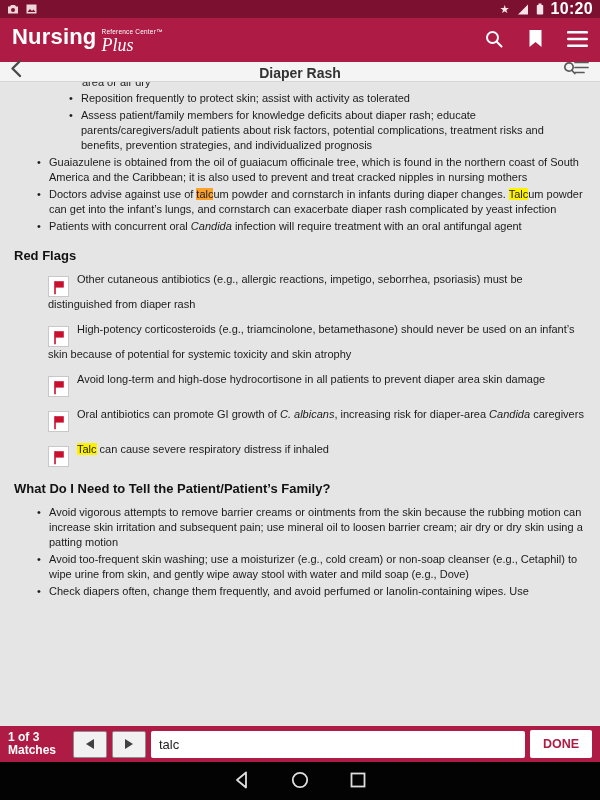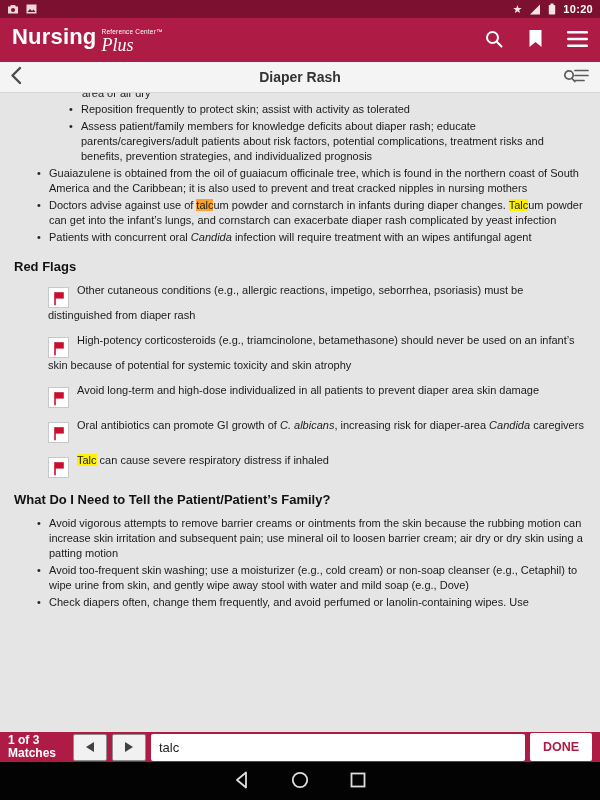--- a/index.html
+++ b/index.html
@@ -5,52 +5,52 @@
   * { margin:0; padding:0; box-sizing:border-box; }
   html,body { background:#444; }
   body { font-family:"Liberation Sans", sans-serif; }
   .screen { width:600px; height:800px; background:#fff; display:flex; flex-direction:column; overflow:hidden; position:relative; }
 
   
   .status-bar { height:18px; background:var(--c-status,#7C1030); color:#F0D9E0; display:flex; align-items:center; padding:0 7px; gap:7px; font-size:10px; }
   .sb-spacer { flex:1; }
   .sb-ico { display:flex; align-items:center; }
   .sb-star { font-size:11px; line-height:1; color:#F6E4EA; }
-  .sb-time { font-size:11px; font-weight:bold; color:#fff; letter-spacing:.3px; }
+  .sb-time { font-size:16px; font-weight:bold; color:#fff; letter-spacing:.3px; }
 
   
   .app-header { height:44px; background:var(--c-brand,#AE1C45); display:flex; align-items:center; padding:0 12px; color:#fff; }
   .brand { display:flex; align-items:flex-start; gap:5px; }
   .brand-nursing { font-size:22px; font-weight:bold; letter-spacing:.2px; line-height:1.1; }
   .brand-stack { display:flex; flex-direction:column; margin-top:4px; line-height:1.05; }
   .brand-ref { font-size:6.5px; letter-spacing:.2px; }
   .brand-plus { font-family:"Liberation Serif", serif; font-style:italic; font-size:18px; margin-top:1px; }
   .header-actions { margin-left:auto; display:flex; align-items:center; gap:24px; }
   .icon-btn { background:none; border:none; padding:0; cursor:pointer; display:flex; align-items:center; }
 
   
-  .toolbar { height:31px; background:#F4F4F4; border-bottom:1px solid #D6D6D6; display:flex; align-items:center; padding:0 10px; position:relative; flex:0 0 auto; }
+  .toolbar { height:20px; background:#F4F4F4; border-bottom:1px solid #D6D6D6; display:flex; align-items:flex-end; padding:0 10px; position:relative; flex:0 0 auto; }
   .toolbar-title { position:absolute; left:60px; right:60px; text-align:center; font-size:14px; font-weight:bold; color:#333; }
   .find-page-btn { margin-left:auto; }
 
   
   .content { flex:1 1 auto; background:#e5e5e5; overflow:hidden; padding:0 14px; font-size:11px; line-height:15px; color:#1B1B1B; }
   .partial-line { margin:-7px 0 1px 68px; }
   .bullet { position:relative; padding-left:13px; margin:0 0 2px 22px; }
   .bullet.nested { margin-left:54px; }
   .bullet::before { content:"\2022"; position:absolute; left:1px; top:0; }
   .section-heading { font-size:13px; font-weight:bold; color:#121212; margin:13px 0 8px 0; line-height:17px; }
   .flag-item { margin:0 0 10px 34px; }
   .flag-box { display:inline-block; width:21px; height:21px; background:#fff; border:1px solid #C8C8C8; vertical-align:-7px; margin-right:8px; text-align:center; line-height:19px; }
   .it { font-style:italic; }
   .hl-current { background:var(--hl-current,#FBA12D); }
   .hl-match { background:var(--hl-match,#FFF200); }
 
   
-  .find-bar { height:30px; background:var(--c-brand,#AE1C45); display:flex; align-items:center; padding:0 8px; gap:5px; flex:0 0 auto; }
+  .find-bar { height:36px; background:var(--c-brand,#AE1C45); display:flex; align-items:center; padding:0 8px; gap:5px; flex:0 0 auto; }
   .match-count { color:#fff; font-weight:bold; font-size:12px; line-height:13px; width:60px; flex:0 0 auto; }
   .nav-match-btn { width:34px; height:27px; background:#F1F1F1; border:1px solid #8E8E8E; border-radius:2px; display:flex; align-items:center; justify-content:center; cursor:pointer; flex:0 0 auto; }
   .tri { width:0; height:0; border-style:solid; }
   .tri-left { border-width:5.5px 8px 5.5px 0; border-color:transparent #414141 transparent transparent; }
   .tri-right { border-width:5.5px 0 5.5px 8px; border-color:transparent transparent transparent #414141; }
   .find-input { flex:1 1 auto; height:27px; border:none; border-radius:2px; padding:0 8px; font-size:13px; font-family:"Liberation Sans", sans-serif; color:#222; background:#fff; outline:none; min-width:0; }
   .done-btn { height:28px; padding:0 13px; background:#fff; border:none; border-radius:2px; font-weight:bold; font-size:12.5px; color:var(--c-brand,#A6173E); cursor:pointer; flex:0 0 auto; font-family:"Liberation Sans", sans-serif; }
 
   
   .nav-bar { height:38px; background:#030303; display:flex; align-items:center; justify-content:center; gap:38px; flex:0 0 auto; }
@@ -145,34 +145,34 @@
       </span>
     </button>
   </div>
 
   <main class="content" id="article-body">
       <div class="partial-line">area or air dry</div>
       <div class="bullet nested"><span>Reposition frequently to protect skin; assist with activity as tolerated</span></div>
       <div class="bullet nested"><span>Assess patient/family members for knowledge deficits about diaper rash; educate parents/caregivers/adult patients about risk factors, potential complications, treatment risks and benefits, prevention strategies, and individualized prognosis</span></div>
       <div class="bullet"><span>Guaiazulene is obtained from the oil of guaiacum officinale tree, which is found in the northern coast of South America and the Caribbean; it is also used to prevent and treat cracked nipples in nursing mothers</span></div>
       <div class="bullet"><span>Doctors advise against use of </span><span class="hl-current">talc</span><span>um powder and cornstarch in infants during diaper changes. </span><span class="hl-match">Talc</span><span>um powder can get into the infant’s lungs, and cornstarch can exacerbate diaper rash complicated by yeast infection</span></div>
-      <div class="bullet"><span>Patients with concurrent oral </span><span class="it">Candida</span><span> infection will require treatment with an wipes antifungal agent</span></div>
+      <div class="bullet"><span>Patients with concurrent oral </span><span class="it">Candida</span><span> infection will require treatment with an oral antifungal agent</span></div>
       <h2 class="section-heading">Red Flags</h2>
       <div class="flag-item"><span class="flag-box"><svg width="13" height="15" viewBox="0 0 13 15" style="vertical-align:middle">
             <path d="M3 1.2v13" stroke="#C8102E" stroke-width="1.6"></path>
             <path d="M3 1.2h8.8v6.4H3z" fill="#C8102E"></path>
-          </svg></span><span>Other cutaneous conditions (e.g., allergic reactions, impetigo, seborrhea, psoriasis) must be distinguished from diaper rash</span></div>
+          </svg></span><span>Other cutaneous antibiotics (e.g., allergic reactions, impetigo, seborrhea, psoriasis) must be distinguished from diaper rash</span></div>
       <div class="flag-item"><span class="flag-box"><svg width="13" height="15" viewBox="0 0 13 15" style="vertical-align:middle">
             <path d="M3 1.2v13" stroke="#C8102E" stroke-width="1.6"></path>
             <path d="M3 1.2h8.8v6.4H3z" fill="#C8102E"></path>
           </svg></span><span>High-potency corticosteroids (e.g., triamcinolone, betamethasone) should never be used on an infant’s skin because of potential for systemic toxicity and skin atrophy</span></div>
       <div class="flag-item"><span class="flag-box"><svg width="13" height="15" viewBox="0 0 13 15" style="vertical-align:middle">
             <path d="M3 1.2v13" stroke="#C8102E" stroke-width="1.6"></path>
             <path d="M3 1.2h8.8v6.4H3z" fill="#C8102E"></path>
-          </svg></span><span>Avoid long-term and high-dose individualized in all patients to prevent diaper area skin damage</span></div>
+          </svg></span><span>Avoid long-term and high-dose hydrocortisone in all patients to prevent diaper area skin damage</span></div>
       <div class="flag-item"><span class="flag-box"><svg width="13" height="15" viewBox="0 0 13 15" style="vertical-align:middle">
             <path d="M3 1.2v13" stroke="#C8102E" stroke-width="1.6"></path>
             <path d="M3 1.2h8.8v6.4H3z" fill="#C8102E"></path>
           </svg></span><span>Oral antibiotics can promote GI growth of </span><span class="it">C. albicans</span><span>, increasing risk for diaper-area </span><span class="it">Candida</span><span> caregivers</span></div>
       <div class="flag-item"><span class="flag-box"><svg width="13" height="15" viewBox="0 0 13 15" style="vertical-align:middle">
             <path d="M3 1.2v13" stroke="#C8102E" stroke-width="1.6"></path>
             <path d="M3 1.2h8.8v6.4H3z" fill="#C8102E"></path>
           </svg></span><span class="hl-match">Talc</span><span> can cause severe respiratory distress if inhaled</span></div>
       <h2 class="section-heading">What Do I Need to Tell the Patient/Patient’s Family?</h2>
       <div class="bullet"><span>Avoid vigorous attempts to remove barrier creams or ointments from the skin because the rubbing motion can increase skin irritation and subsequent pain; use mineral oil to loosen barrier cream; air dry or dry skin using a patting motion</span></div>

